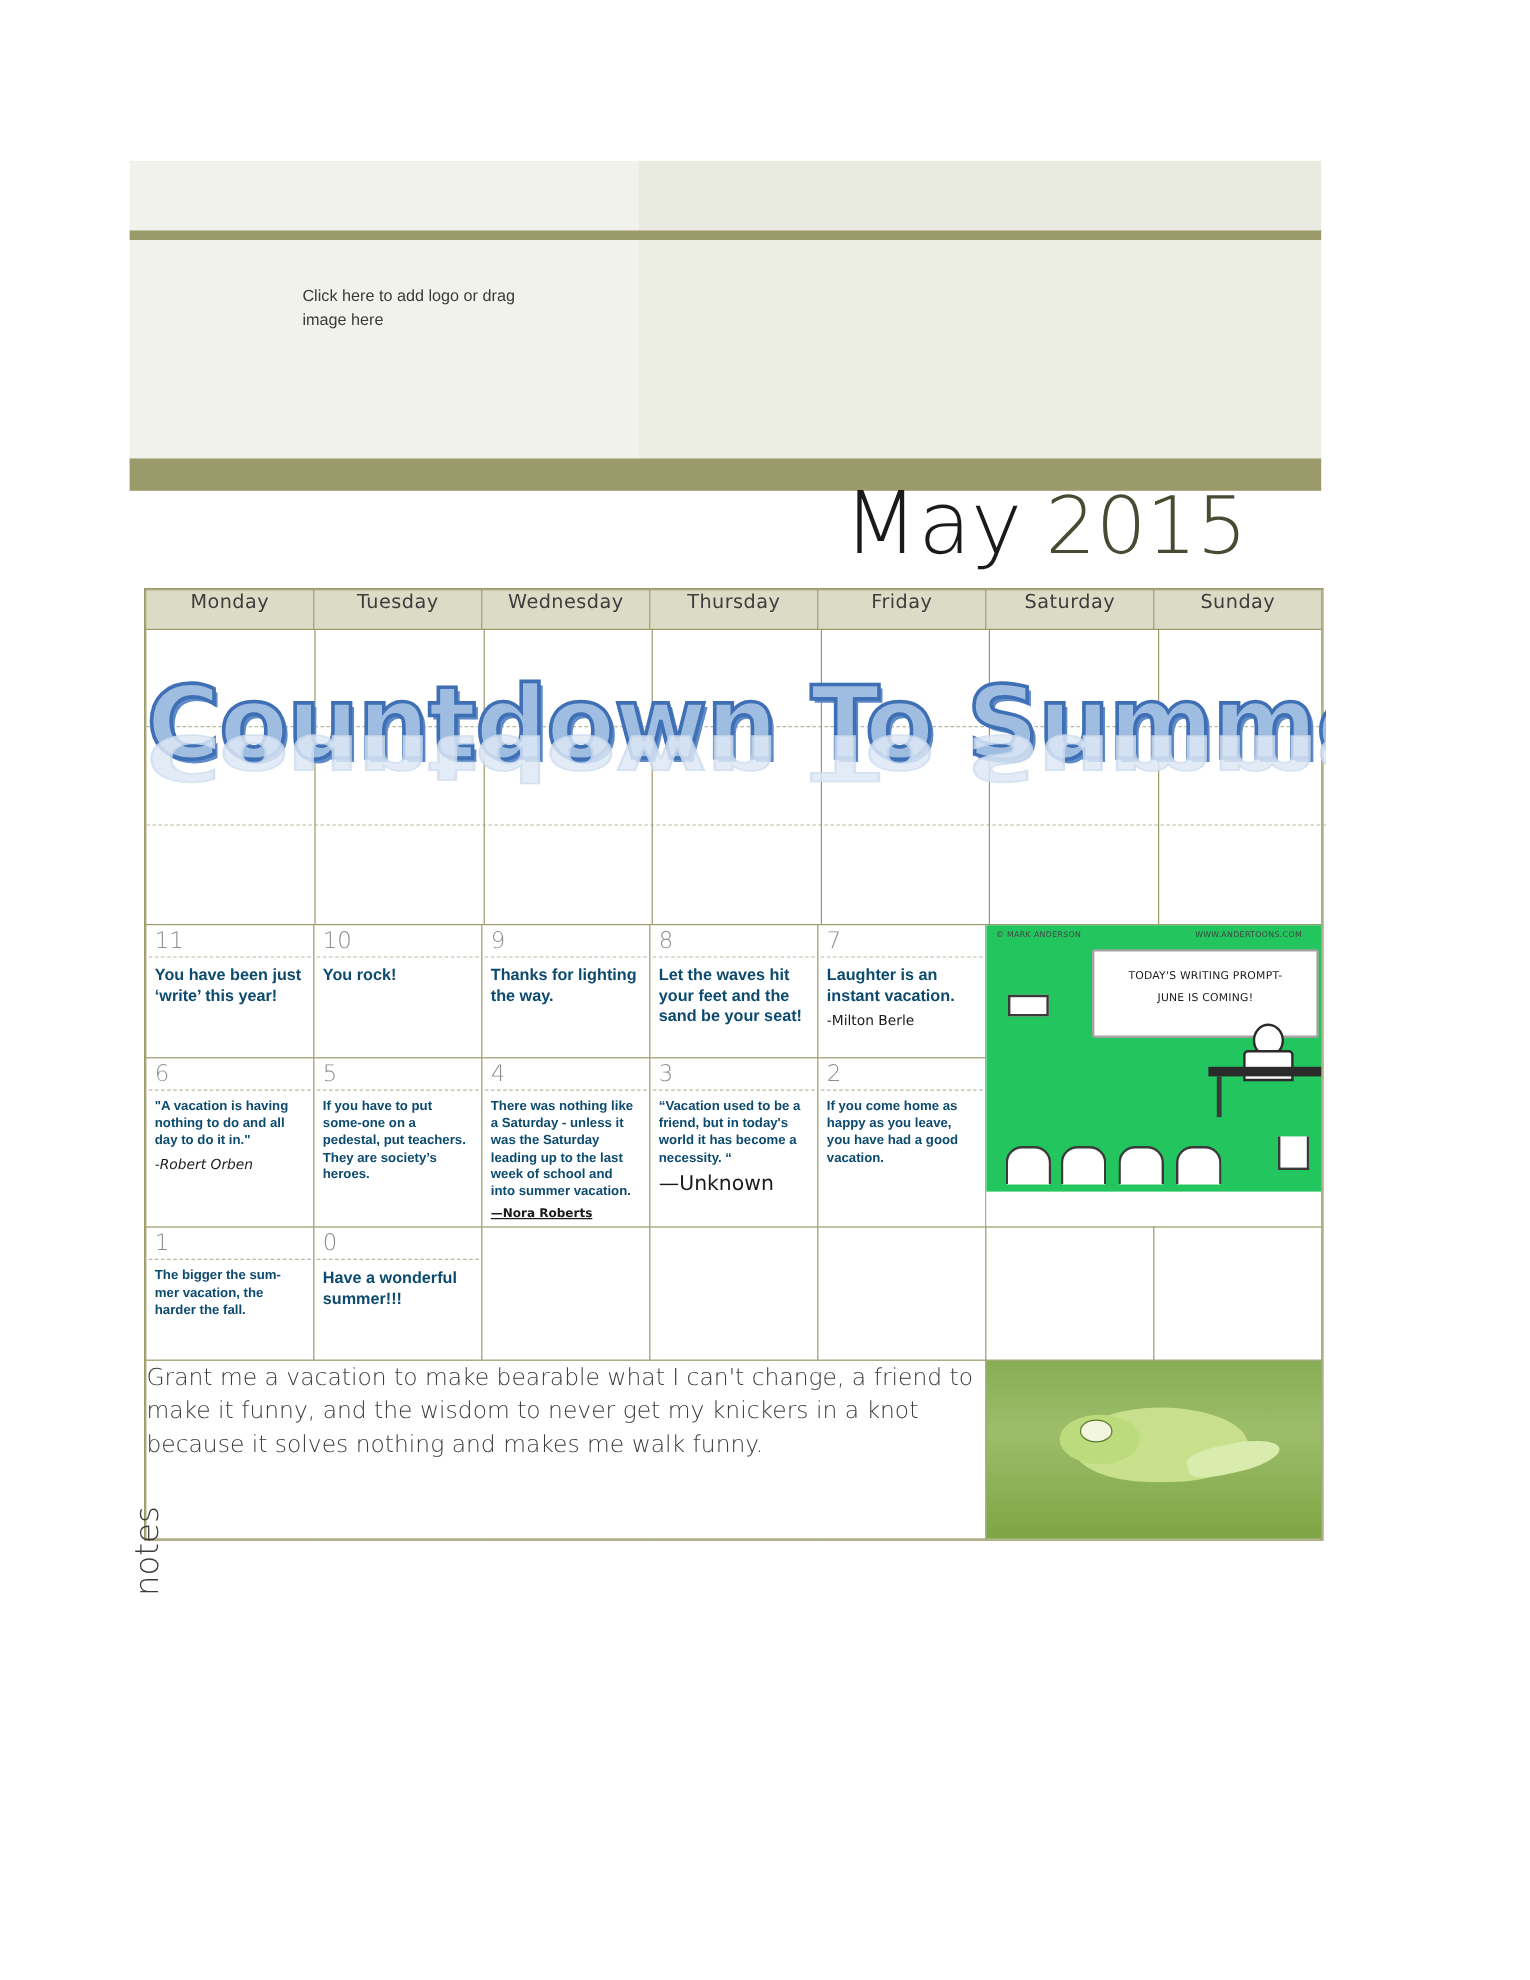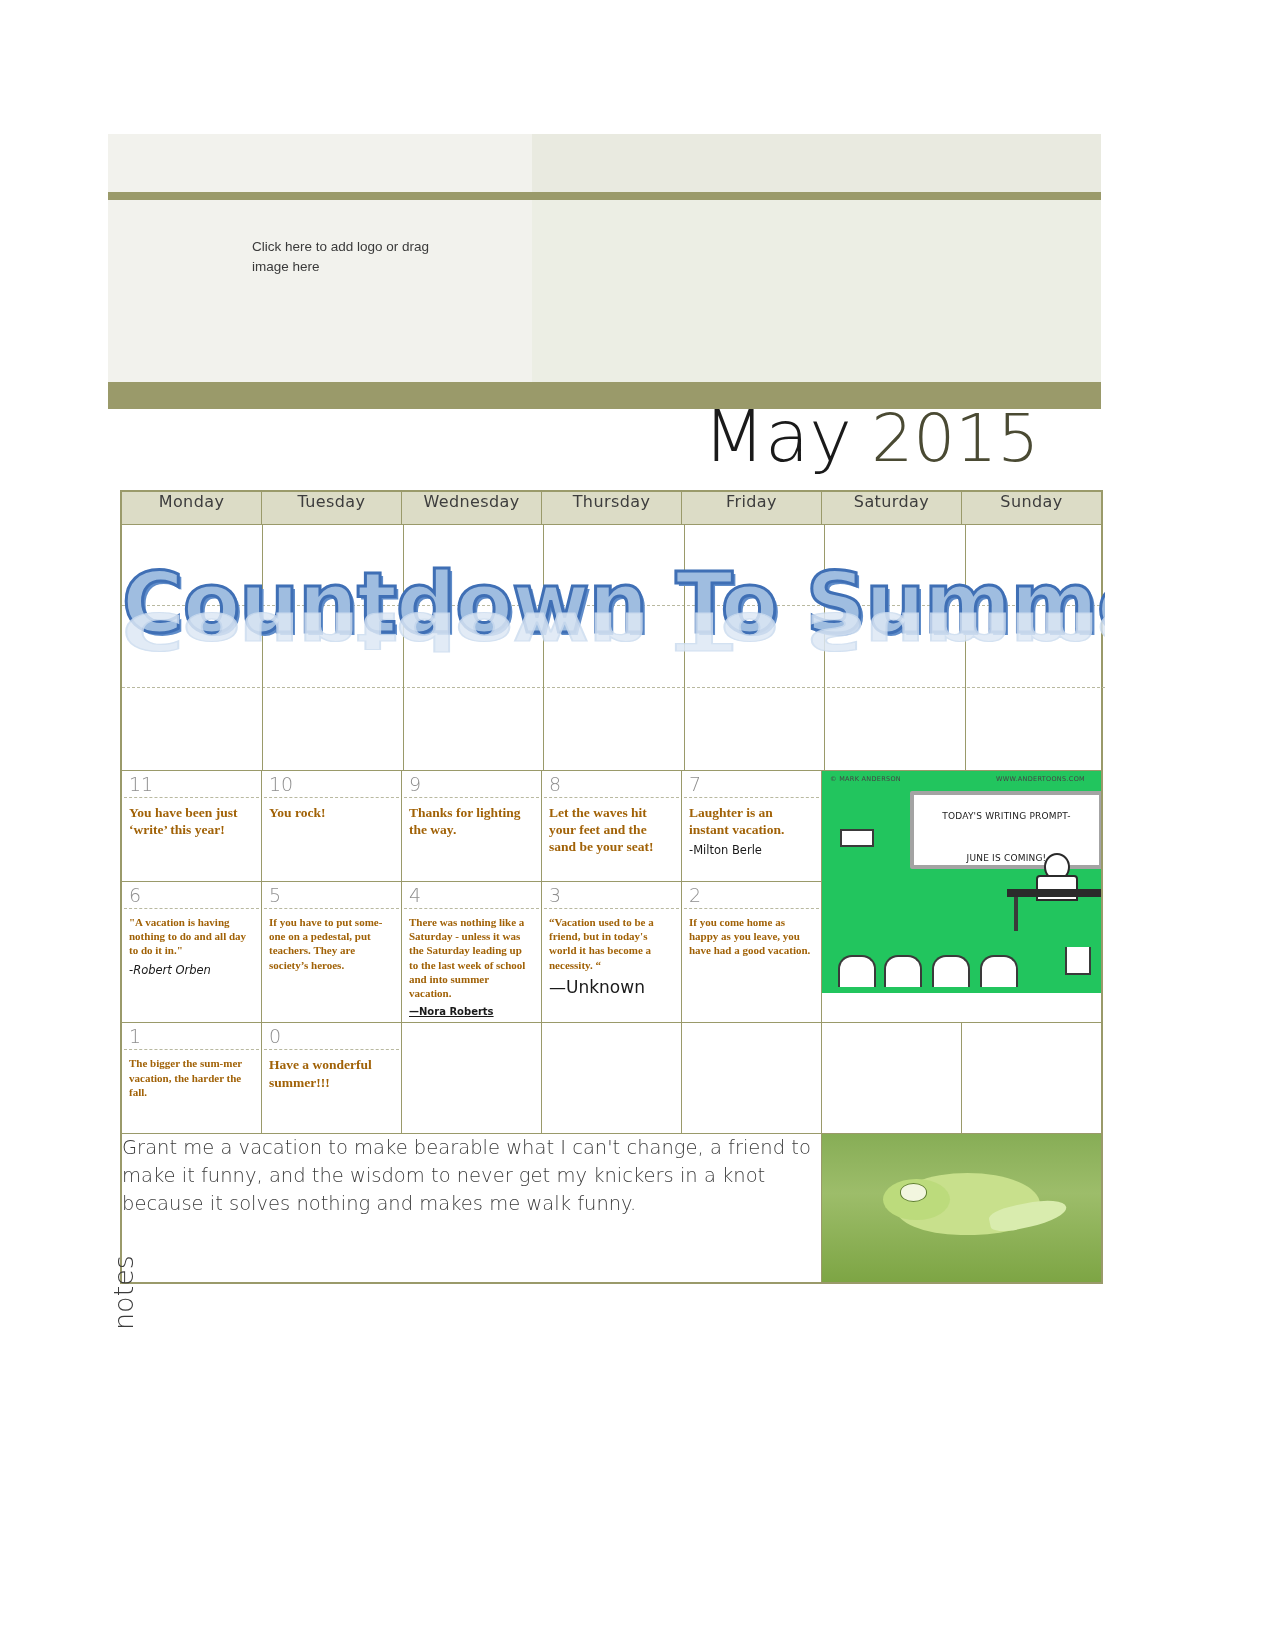--- a/index.html
+++ b/index.html
@@ -254,24 +254,24 @@
     color: #8e8e8e;
     padding: 3px 0 2px 7px;
     line-height: 1.1;
   }
   .daysep {
     border-top: 1px dashed #b9b9a0;
     margin: 0 2px;
   }
   .daybody {
     padding: 6px 8px 4px 7px;
-    font-family: Liberation Serif, serif;
+    font-family: Liberation Sans, sans-serif;
     font-size: 13.5px;
     line-height: 1.28;
-    color: #a16207;
+    color: #0c4a6e;
     font-weight: bold;
   }
   .daybody.tiny {
     font-size: 11px;
     line-height: 1.3;
   }
   .attrib {
     font-family: "DejaVu Sans", sans-serif;
     font-size: 11.5px;
     font-weight: normal;
@@ -310,34 +310,34 @@
     font-family: "DejaVu Sans", sans-serif;
     font-size: 6.5px;
     color: #444;
     letter-spacing: 0.3px;
   }
   .whiteboard {
     position: absolute;
     left: 88px; top: 20px;
     width: 185px; height: 70px;
     background: #ffffff;
-    border: 4px solid #a3a3a3;
+    border: 2px solid #a3a3a3;
     border-radius: 2px;
   }
   .wb-line1, .wb-line2 {
     position: absolute;
     left: 0; width: 100%;
     text-align: center;
     font-family: "DejaVu Sans", sans-serif;
     font-size: 9px;
     color: #1a1a1a;
     letter-spacing: 0.2px;
   }
   .wb-line1 { top: 16px; }
-  .wb-line2 { top: 34px; margin-top: 24px; }
+  .wb-line2 { top: 34px; }
   .desk {
     position: absolute;
     left: 185px; top: 118px;
     width: 105px; height: 8px;
     background: #2b2b2b;
   }
   .desk-leg {
     position: absolute;
     top: 126px; width: 4px; height: 34px;
     background: #3a3a3a;

